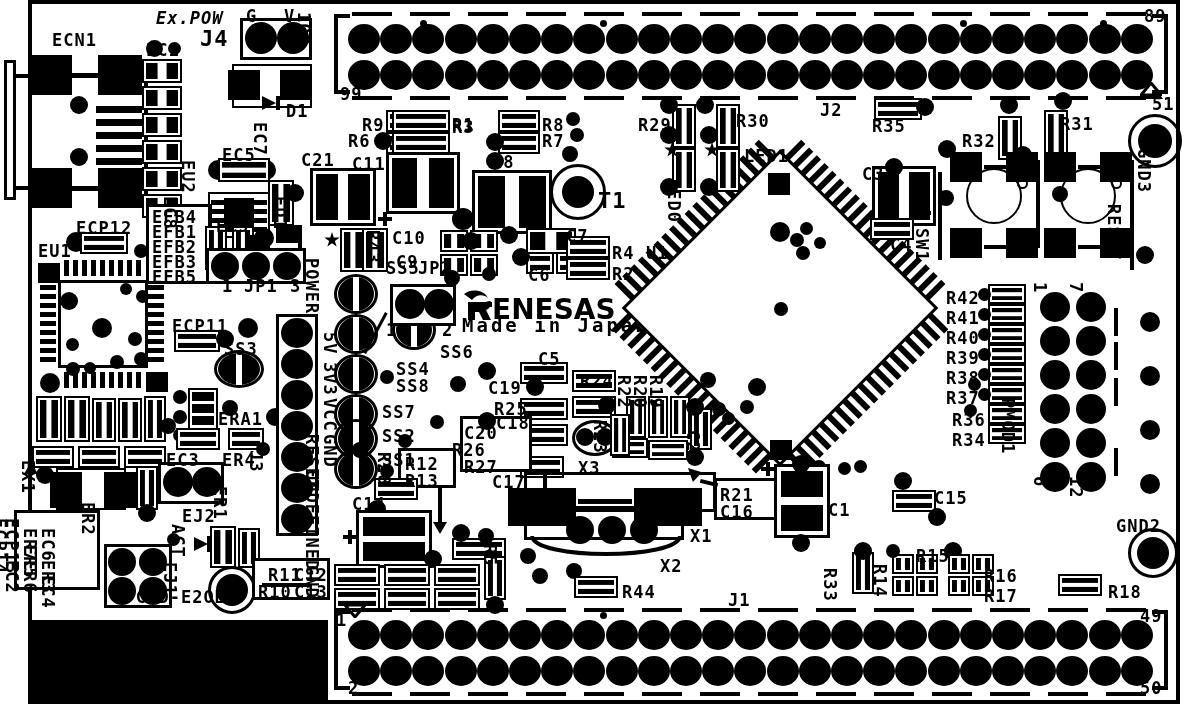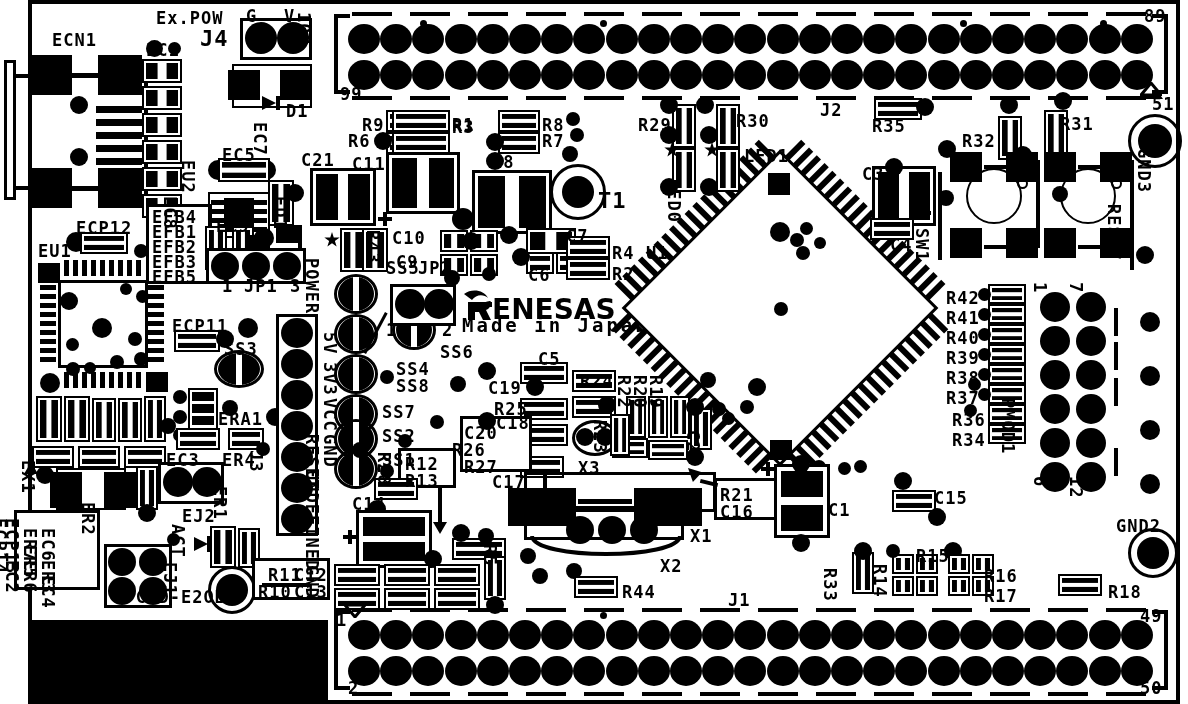--- a/index.html
+++ b/index.html
@@ -884,21 +884,21 @@
       <div class="pad" style="left: 600px; top: 20px; width: 7px; height: 7px;"></div>
       <div class="pad" style="left: 960px; top: 20px; width: 7px; height: 7px;"></div>
       <div class="pad" style="left: 1100px; top: 20px; width: 7px; height: 7px;"></div>
       <div class="pad" style="left: 600px; top: 612px; width: 7px; height: 7px;"></div>
       <div class="pad" style="left: 900px; top: 660px; width: 7px; height: 7px;"></div>
     </div>
 
   <div id="label-host">
       <div class="lbl" style="left: 52px; top: 32px;">ECN1</div>
       <div class="lbl" style="left: 146px; top: 42px;">EC1</div>
-      <div class="lbl" style="left: 156px; top: 10px;">Ex.POW</div>
+      <div class="lbl" style="left: 156px; top: 10px; font-style: italic;">Ex.POW</div>
       <div class="lbl big" style="left: 200px; top: 28px;">J4</div>
       <div class="lbl" style="left: 246px; top: 8px;">G</div>
       <div class="lbl" style="left: 284px; top: 8px;">V</div>
       <div class="lbl rot90" style="left: 312px; top: 12px;">100</div>
       <div class="lbl" style="left: 340px; top: 86px;">99</div>
       <div class="lbl" style="left: 1144px; top: 8px;">89</div>
       <div class="lbl" style="left: 1152px; top: 96px;">51</div>
       <div class="lbl" style="left: 286px; top: 103px;">D1</div>
       <div class="lbl" style="left: 222px; top: 147px;">EC5</div>
       <div class="lbl rot90" style="left: 268px; top: 122px;">EC7</div>

